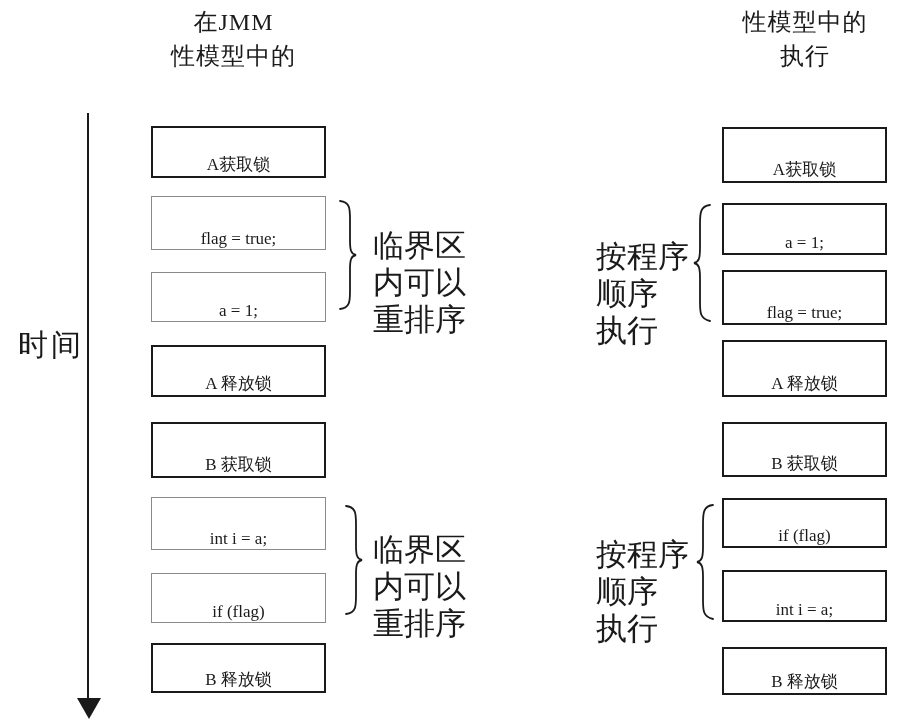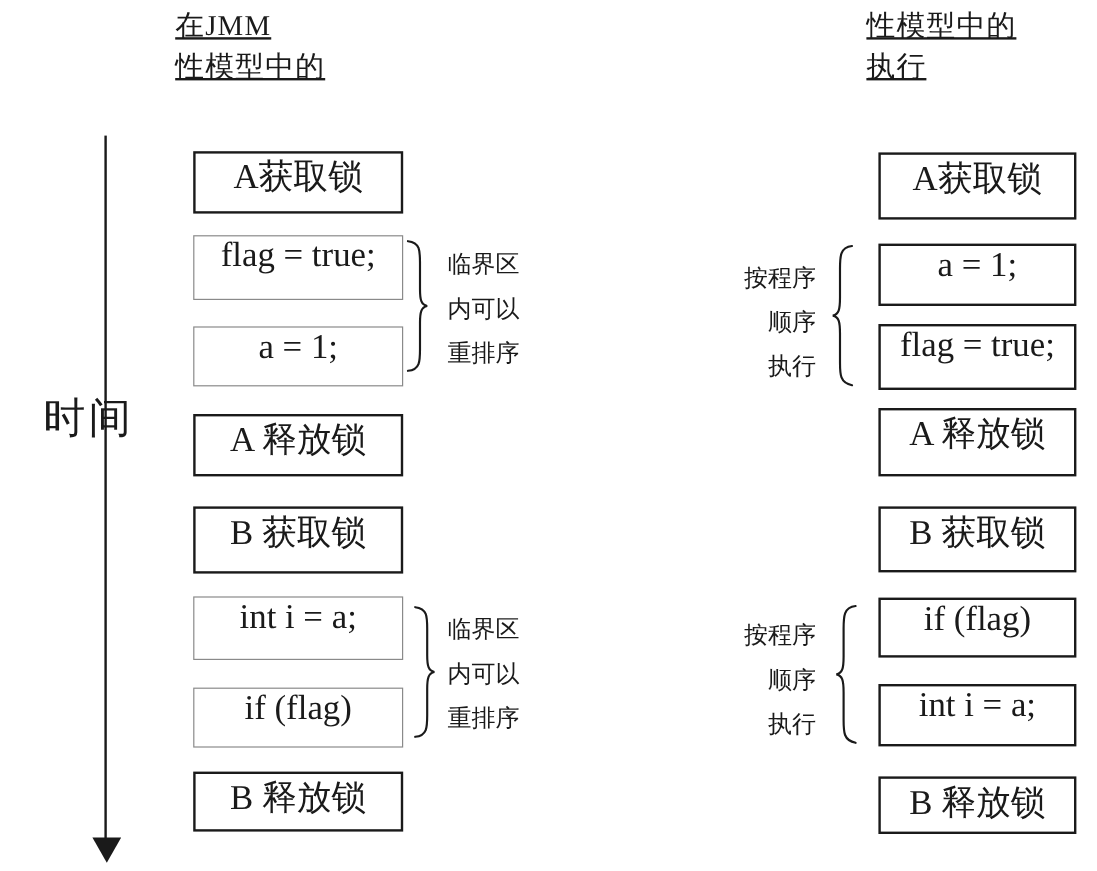--- a/index.html
+++ b/index.html
@@ -7,67 +7,66 @@
     position: relative;
     width: 914px;
     height: 726px;
     background: #ffffff;
     font-family: "Liberation Serif", "DejaVu Serif", serif;
     color: #1a1a1a;
     overflow: hidden;
   }
   .header {
     position: absolute;
-    text-align: left;
+    text-align: center;
     font-size: 24px;
     line-height: 34px;
     letter-spacing: 1px;
-    text-decoration: underline;
   }
   .box {
     position: absolute;
     box-sizing: border-box;
     display: flex;
-    align-items: flex-start;
+    align-items: flex-end;
     justify-content: center;
     background: #ffffff;
-    font-size: 29px;
+    font-size: 17px;
     white-space: nowrap;
-    margin-left: 10px;
   }
   .box.dark  { border: 2px solid #1a1a1a; }
   .box.light { border: 1px solid #8a8a8a; }
 
   .vline {
     position: absolute;
     left: 87px; top: 113px;
     width: 2px; height: 587px;
     background: #1a1a1a;
   }
   .arrowhead {
     position: absolute;
     left: 77px; top: 698px;
     width: 0; height: 0;
     border-left: 12px solid transparent;
     border-right: 12px solid transparent;
     border-top: 21px solid #1a1a1a;
   }
   .time-label {
     position: absolute;
-    left: 36px; top: 325px;
-    font-size: 35px;
+    left: 18px; top: 325px;
+    font-size: 30px;
     letter-spacing: 3px;
   }
   .note {
     position: absolute;
-    font-size: 20px;
+    font-size: 31px;
     line-height: 37px;
     white-space: nowrap;
+    margin-top: 24px;
   }
-  .note.center { text-align: right; }
+  .note.center { text-align: left; }
   .brace { position: absolute; }
 </style>
 </head>
 <body>
 
 <div class="canvas">
 
   <div class="header" style="left:146px; top:5px; width:175px;">
     <div>在JMM</div>
     <div>性模型中的</div>

